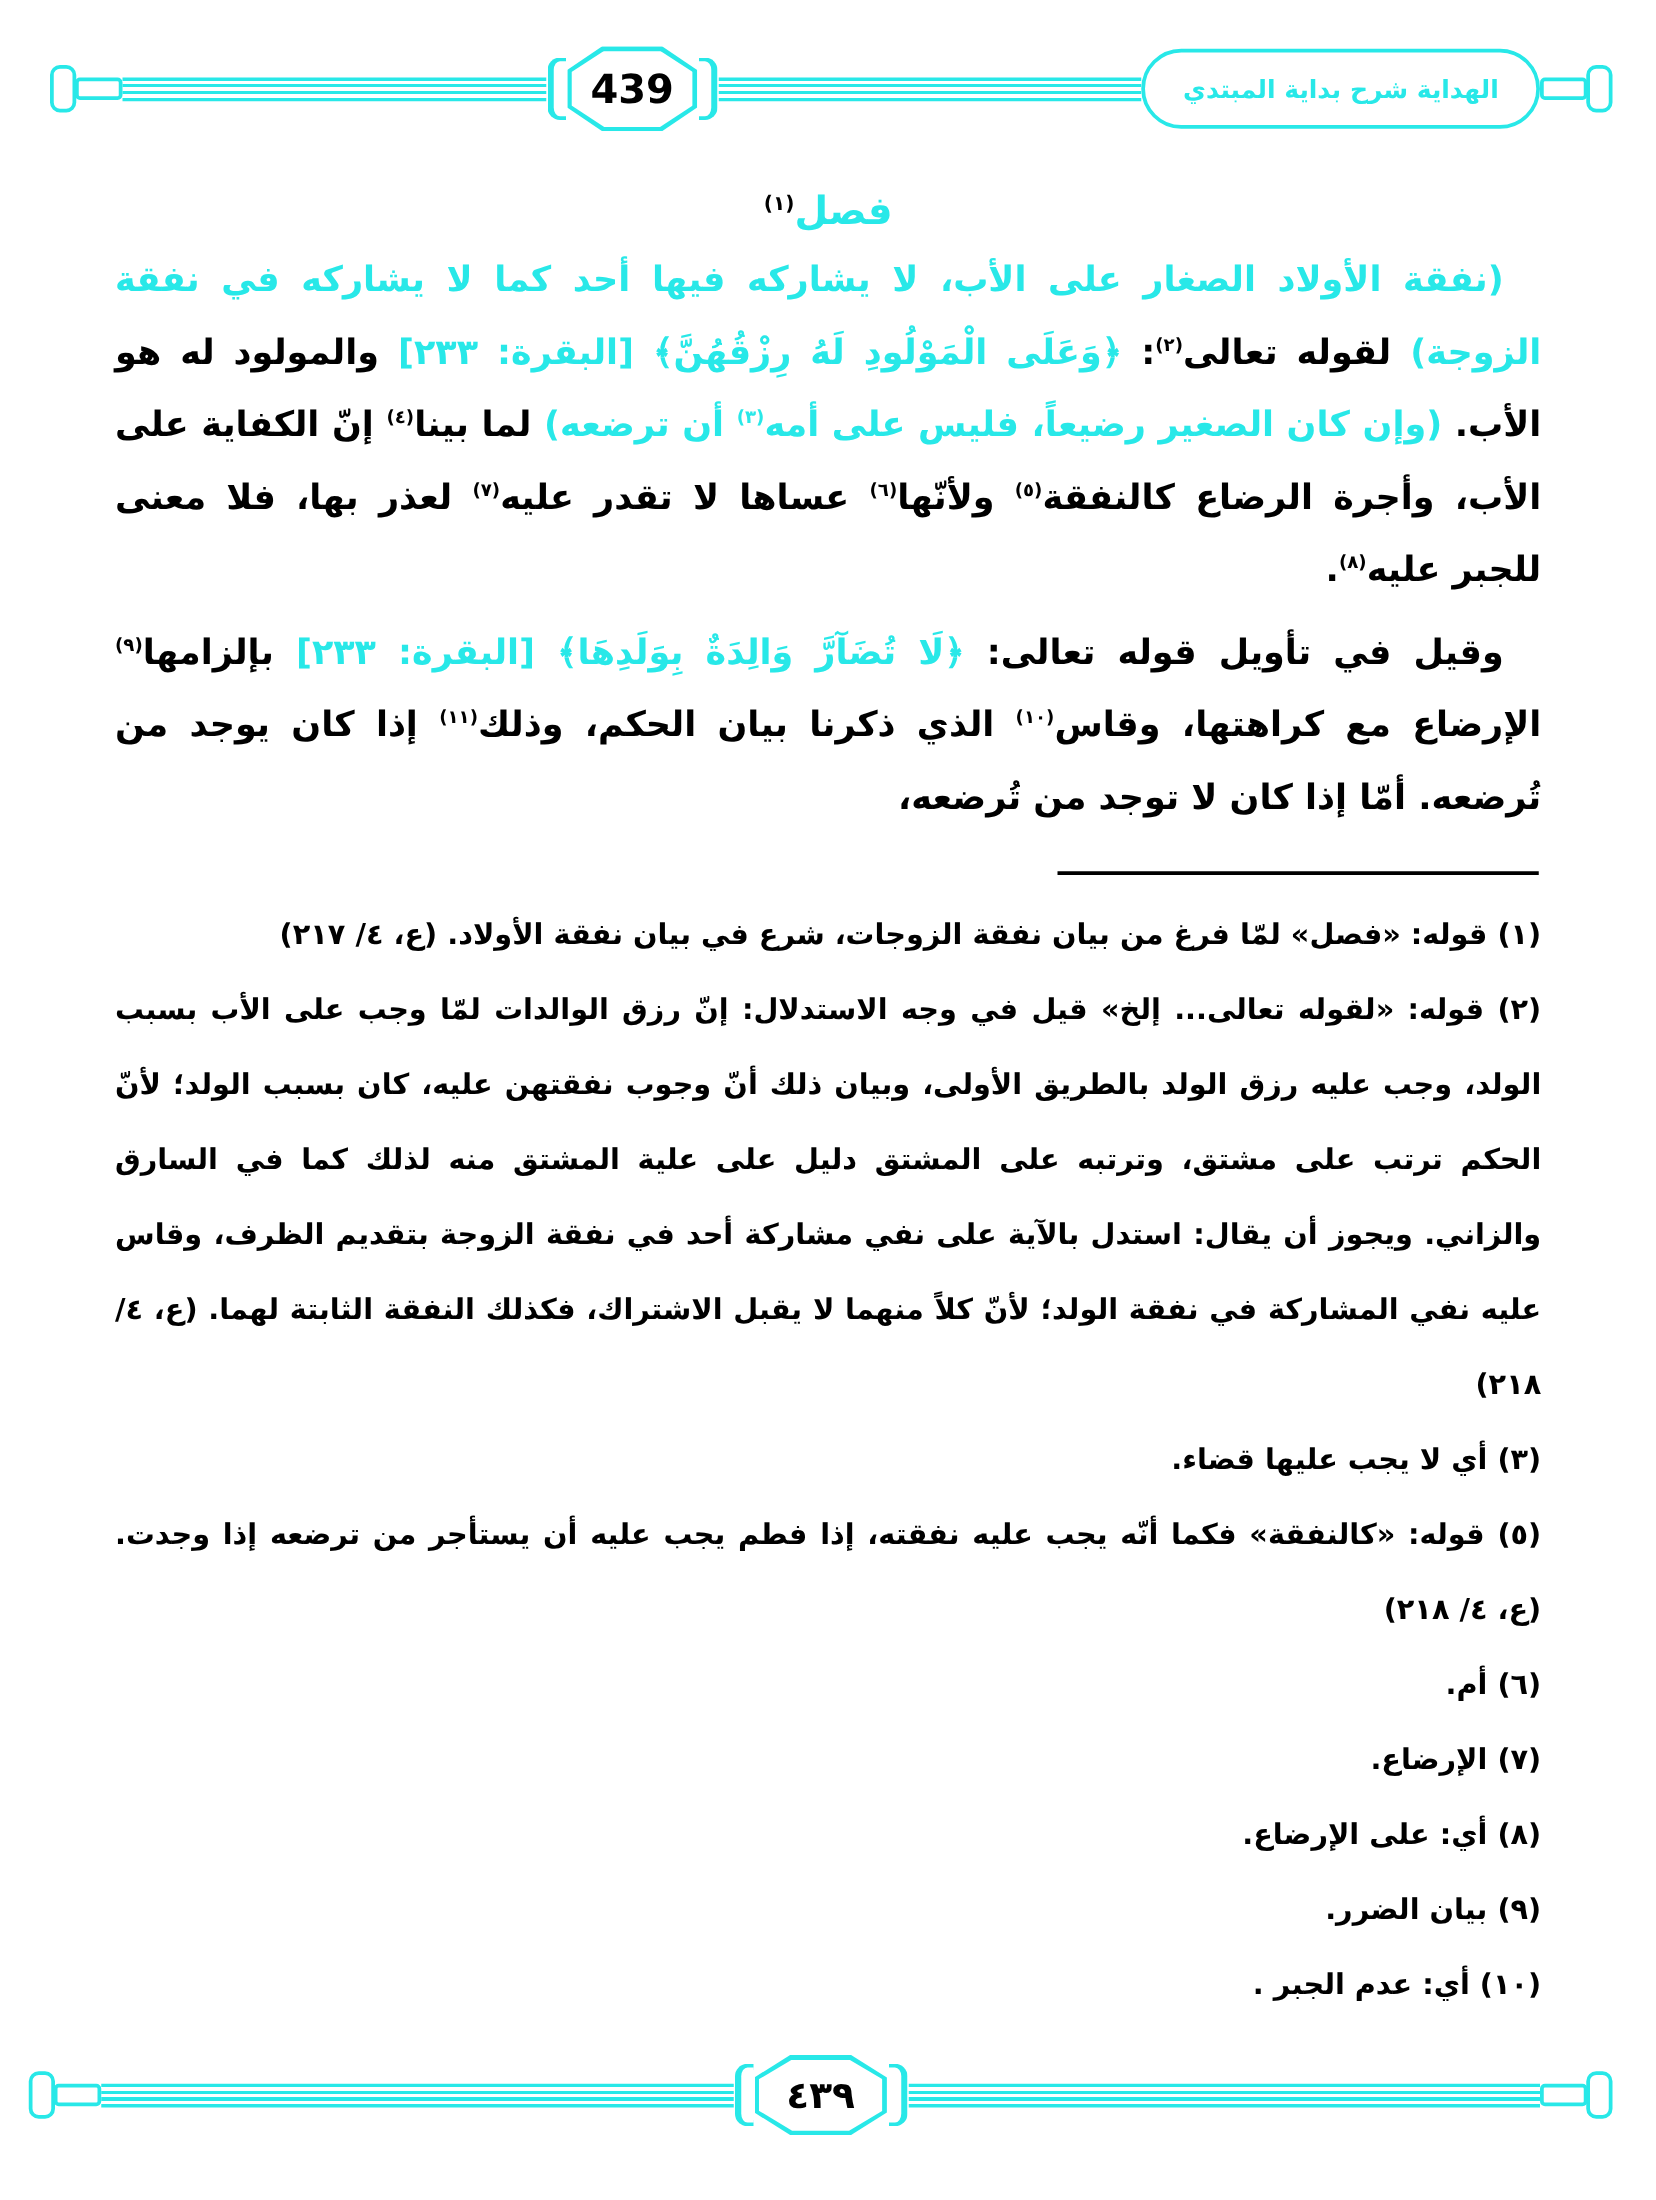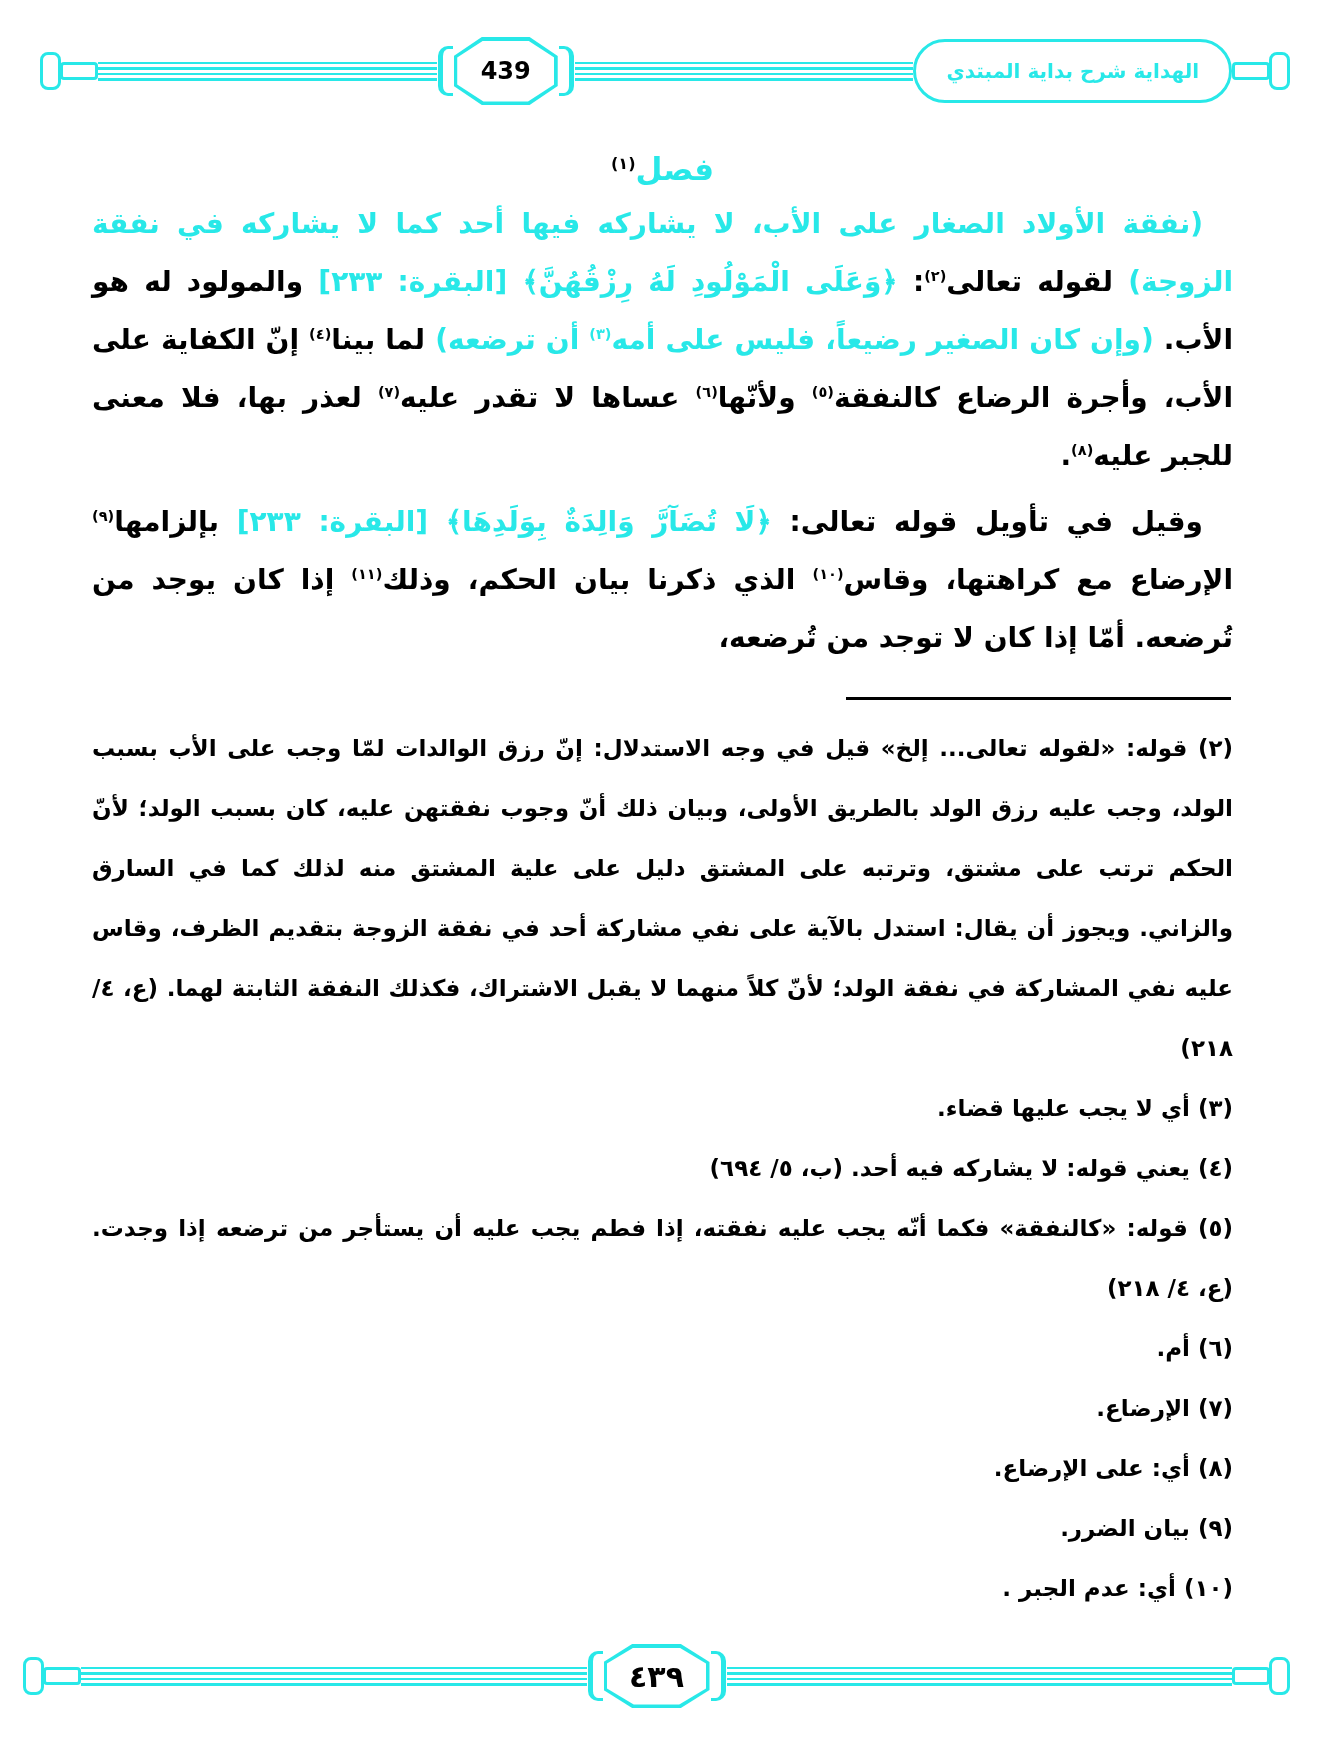--- a/index.html
+++ b/index.html
@@ -39,21 +39,21 @@
   .capsule .cap-label{font-size:27px;font-weight:bold;color:var(--ink);white-space:nowrap;}
   .capsule.chapter{min-width:238px;}
   .capsule.book{min-width:312px;}
   .capsule.book .cap-label{color:var(--c);font-size:20px;}
   .octa{position:relative;flex:0 0 auto;display:grid;place-items:center;background:var(--c);
     clip-path:polygon(27% 0,73% 0,100% 28%,100% 72%,73% 100%,27% 100%,0 72%,0 28%);}
   .octa .inner{position:absolute;inset:3.5px;background:#fff;
     clip-path:polygon(27% 0,73% 0,100% 28%,100% 72%,73% 100%,27% 100%,0 72%,0 28%);}
   .octa .num{position:relative;z-index:1;font-weight:bold;color:var(--ink);}
   .octa.head-no{width:104px;height:68px;}
-  .octa.head-no .num{font-size:24px;}
+  .octa.head-no .num{font-size:32px;}
   .octa.foot-no{width:106px;height:64px;}
   .octa.foot-no .num{font-size:30px;}
 
   
   main.matn{direction:rtl;padding:0 57px 0 52px;}
   .section-heading{margin:44px 0 8px;text-align:center;font-size:31px;font-weight:bold;color:var(--c);}
   .section-heading sup{color:var(--ink);}
   .para{margin:8px 0 0;font-size:28px;font-weight:bold;line-height:58px;
     text-align:justify;text-indent:30px;color:var(--ink);}
   .cyan{color:var(--c);}
@@ -113,23 +113,23 @@
 <span class="cyan">[البقرة: ٢٣٣]</span>
 <span>بإلزامها</span><sup class="ref">(٩)</sup>
 <span>الإرضاع مع كراهتها،</span>
 <span>وقاس</span><sup class="ref">(١٠)</sup>
 <span>الذي ذكرنا بيان الحكم، وذلك</span><sup class="ref">(١١)</sup>
 <span>إذا كان يوجد من تُرضعه. أمّا إذا كان لا توجد من تُرضعه،</span></p>
 
       <div class="fn-sep"></div>
 
       <section class="footnotes">
+        <p><span>(١)</span> <span>قوله: «فصل» لمّا فرغ من بيان نفقة الزوجات، شرع في بيان نفقة الأولاد. (ع، ٤/ ٢١٧)</span></p>
         <p><span>(٢)</span> <span>قوله: «لقوله تعالى... إلخ» قيل في وجه الاستدلال: إنّ رزق الوالدات لمّا وجب على الأب بسبب الولد، وجب عليه رزق الولد بالطريق الأولى، وبيان ذلك أنّ وجوب نفقتهن عليه، كان بسبب الولد؛ لأنّ الحكم ترتب على مشتق، وترتبه على المشتق دليل على علية المشتق منه لذلك كما في السارق والزاني. ويجوز أن يقال: استدل بالآية على نفي مشاركة أحد في نفقة الزوجة بتقديم الظرف، وقاس عليه نفي المشاركة في نفقة الولد؛ لأنّ كلاً منهما لا يقبل الاشتراك، فكذلك النفقة الثابتة لهما. (ع، ٤/ ٢١٨)</span></p>
         <p><span>(٣)</span> <span>أي لا يجب عليها قضاء.</span></p>
-        <p><span>(٤)</span> <span>يعني قوله: لا يشاركه فيه أحد. (ب، ٥/ ٦٩٤)</span></p>
         <p><span>(٥)</span> <span>قوله: «كالنفقة» فكما أنّه يجب عليه نفقته، إذا فطم يجب عليه أن يستأجر من ترضعه إذا وجدت. (ع، ٤/ ٢١٨)</span></p>
         <p><span>(٦)</span> <span>أم.</span></p>
         <p><span>(٧)</span> <span>الإرضاع.</span></p>
         <p><span>(٨)</span> <span>أي: على الإرضاع.</span></p>
         <p><span>(٩)</span> <span>بيان الضرر.</span></p>
         <p><span>(١٠)</span> <span>أي: عدم الجبر .</span></p>
 
       </section>
 
     </main>

